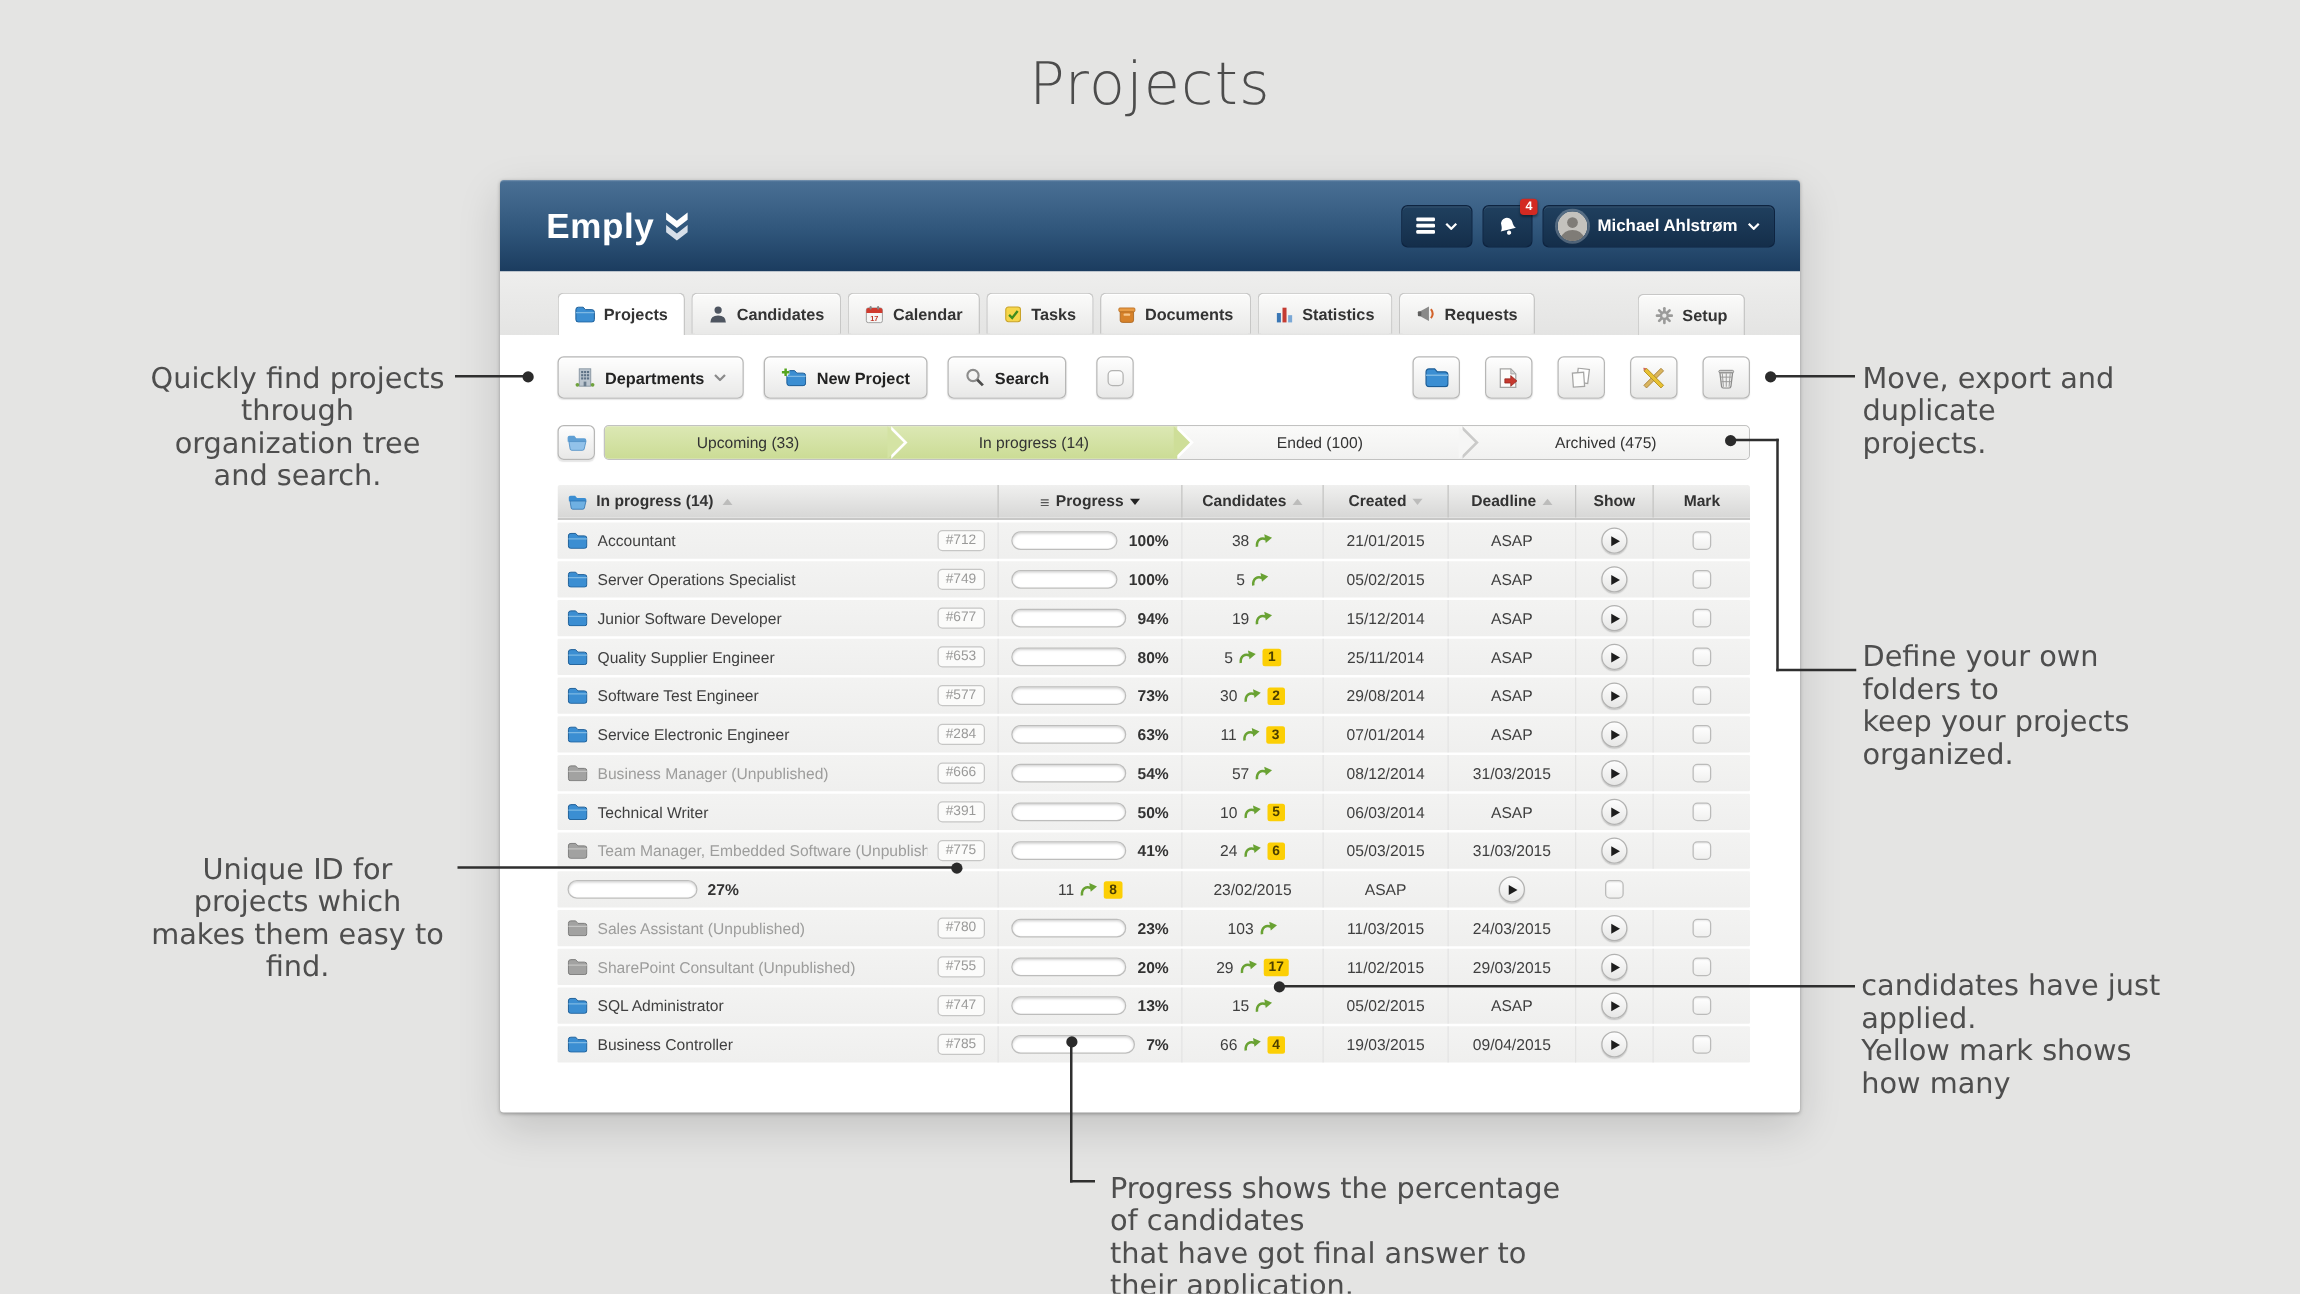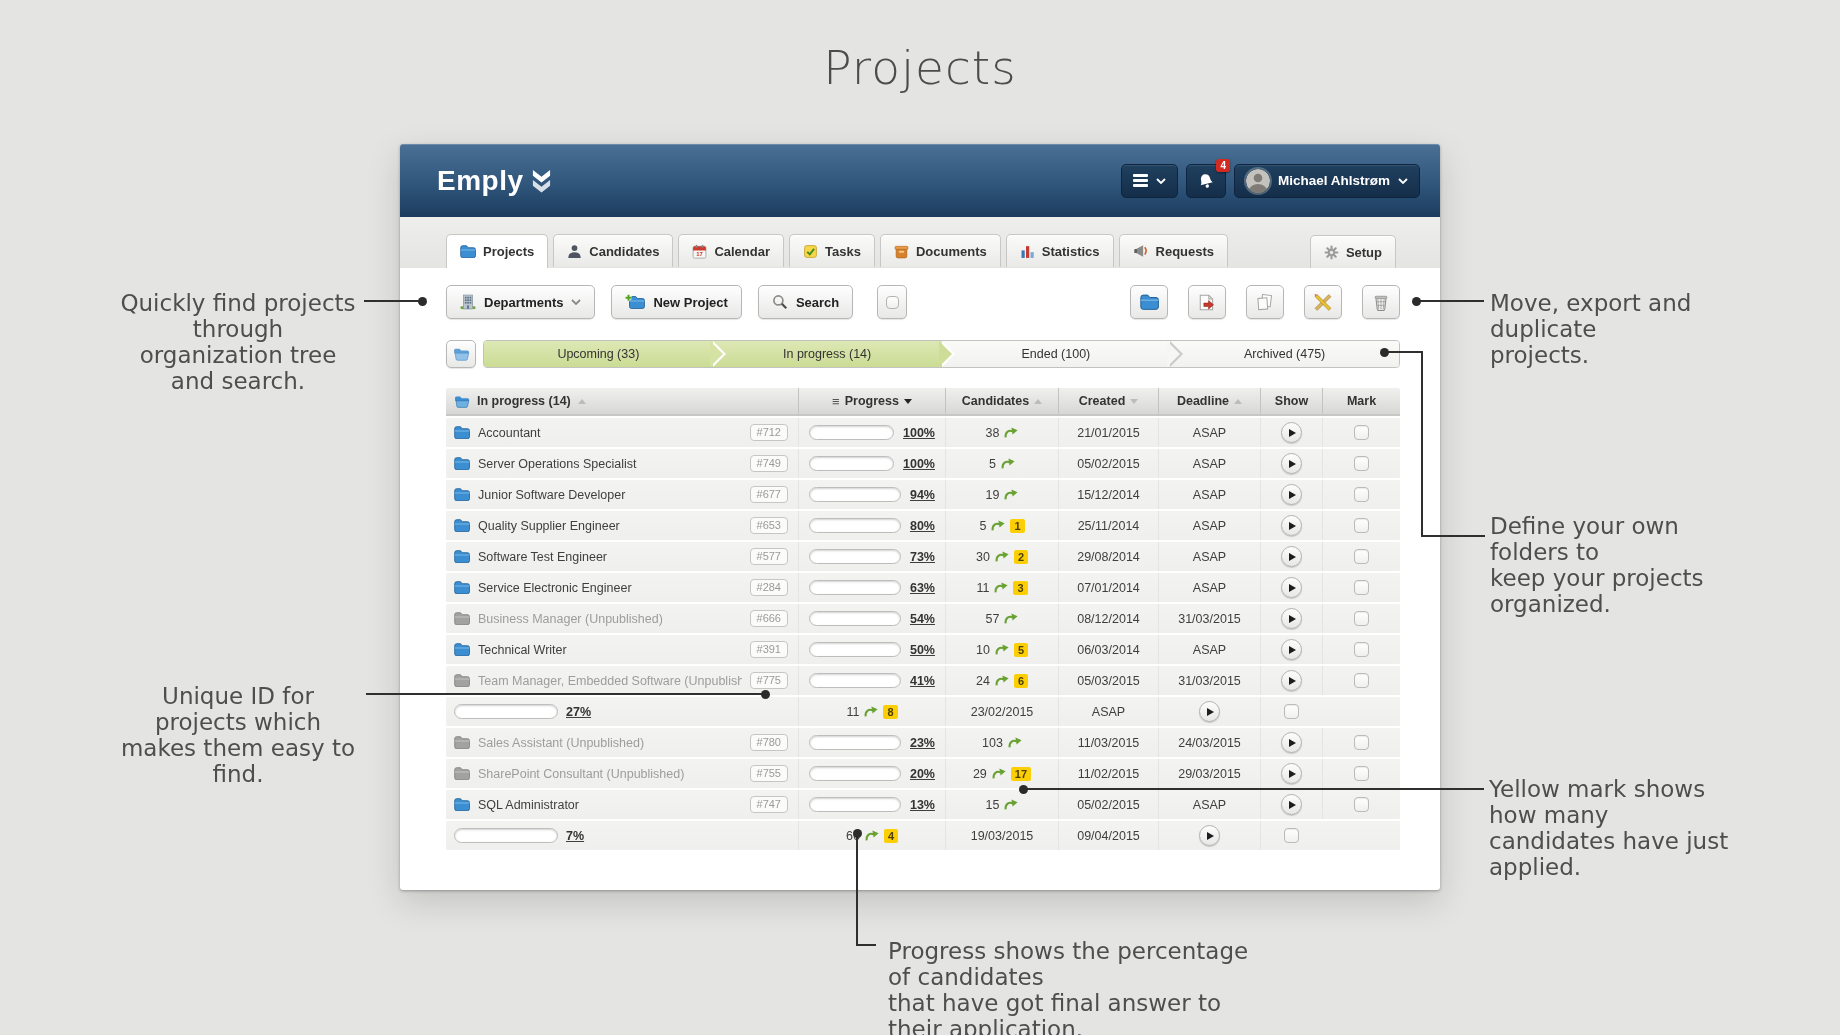--- a/index.html
+++ b/index.html
@@ -96,21 +96,21 @@
 
   .tr { height:29px; margin-top:2px; background:linear-gradient(#f3f3f2,#efefee);
     align-items:center; font-size:12.5px; color:#3f3f3f; border-radius:1px; }
   .td { height:100%; display:flex; align-items:center; justify-content:center;
     border-left:1px solid #e4e4e3; }
   .td:first-child { border-left:none; justify-content:flex-start; padding:0 10px 0 8px; gap:8px; }
   .proj-name { flex:1; white-space:nowrap; overflow:hidden; }
   .tr.unpublished .proj-name { color:#9d9d9c; }
   .id-badge { border:1px solid #c6c6c5; background:#fbfbfa; color:#9a9a99; border-radius:4px;
     font-size:11px; padding:1px 6px 2px; }
-  .td-progress { justify-content:flex-end; padding:0 10px; gap:9px;text-decoration:underline; }
+  .td-progress { justify-content:flex-end; padding:0 10px; gap:9px; }
   .bar { width:104px; height:15px; background:#fff; border:1px solid #bdbdbc; border-radius:9px;
     box-shadow:inset 0 1px 2px rgba(0,0,0,.18); padding:1px; }
   .fill { height:11px; border-radius:7px;
     background-image:linear-gradient(rgba(255,255,255,.32), rgba(0,0,0,.1));
     box-shadow:inset 0 1px 0 rgba(255,255,255,.3); }
   .pct { font-weight:bold; color:#333; }
   .td-cand { gap:5px; }
   .ybadge { background:#fccf05; color:#4c3f00; font-size:11px; font-weight:bold;
     padding:1px 4px; border-radius:2px; }
   .show-btn { width:21px; height:21px; border-radius:50%;
@@ -898,20 +898,30 @@
             <div class="td">
               <span class="show-btn">
                 <span class="play"></span>
               </span>
             </div>
             <div class="td">
               <span class="mark-box"></span>
             </div>
           </div>
           <div class="tr grid-cols">
+            <div class="td">
+              <span class="ticon">
+                <svg width="16" height="13" viewBox="0 0 16 13">
+                  <path d="M0.7 2.7 a2 2 0 0 1 2-2 h3.8 l1.8 2 h5.2 a2 2 0 0 1 2 2 v6 a2 2 0 0 1 -2 2 h-10.8 a2 2 0 0 1 -2-2 z" fill="#3b8ed2" stroke="#1c5d96" stroke-width="0.8"></path>
+                  <path d="M0.7 5 h14.8" stroke="#7db8e3" stroke-width="1"></path>
+                </svg>
+              </span>
+              <span class="proj-name">Business Controller</span>
+              <span class="id-badge">#785</span>
+            </div>
             <div class="td td-progress">
               <span class="bar"><span class="fill" style="width:7%; background-color:#bd1c2e"></span></span>
               <span class="pct">7%</span>
             </div>
             <div class="td td-cand">
               <span>66</span>
               <span class="ticon">
                 <svg width="14" height="11" viewBox="0 0 14 11">
                   <path d="M1.6 10.4 C1 5 5.2 2.4 8.8 4.6" fill="none" stroke="#69a233" stroke-width="2"></path>
                   <path d="M7.4 0.4 L13.6 3.2 L8.6 7.4 Z" fill="#69a233"></path>
@@ -946,22 +956,22 @@
 </div>
 <div class="note" id="note-folders">
   <div>Define your own folders to</div>
     <div>keep your projects organized.</div>
 </div>
 <div class="note center" id="note-unique">
   <div>Unique ID for projects which</div>
     <div>makes them easy to find.</div>
 </div>
 <div class="note" id="note-yellow">
-  <div>Yellow mark shows how many</div>
-    <div>candidates have just applied.</div>
+  <div>candidates have just applied.</div>
+    <div>Yellow mark shows how many</div>
 </div>
 <div class="note" id="note-progress">
   <div>Progress shows the percentage of candidates</div>
     <div>that have got final answer to their application.</div>
 </div>
 
 <div class="aline" style="left:364px; top:300px; width:56px; height:2px"></div>
 <div class="adot" style="left:418px; top:297px"></div>
 
 <div class="adot" style="left:1412px; top:297px"></div>

